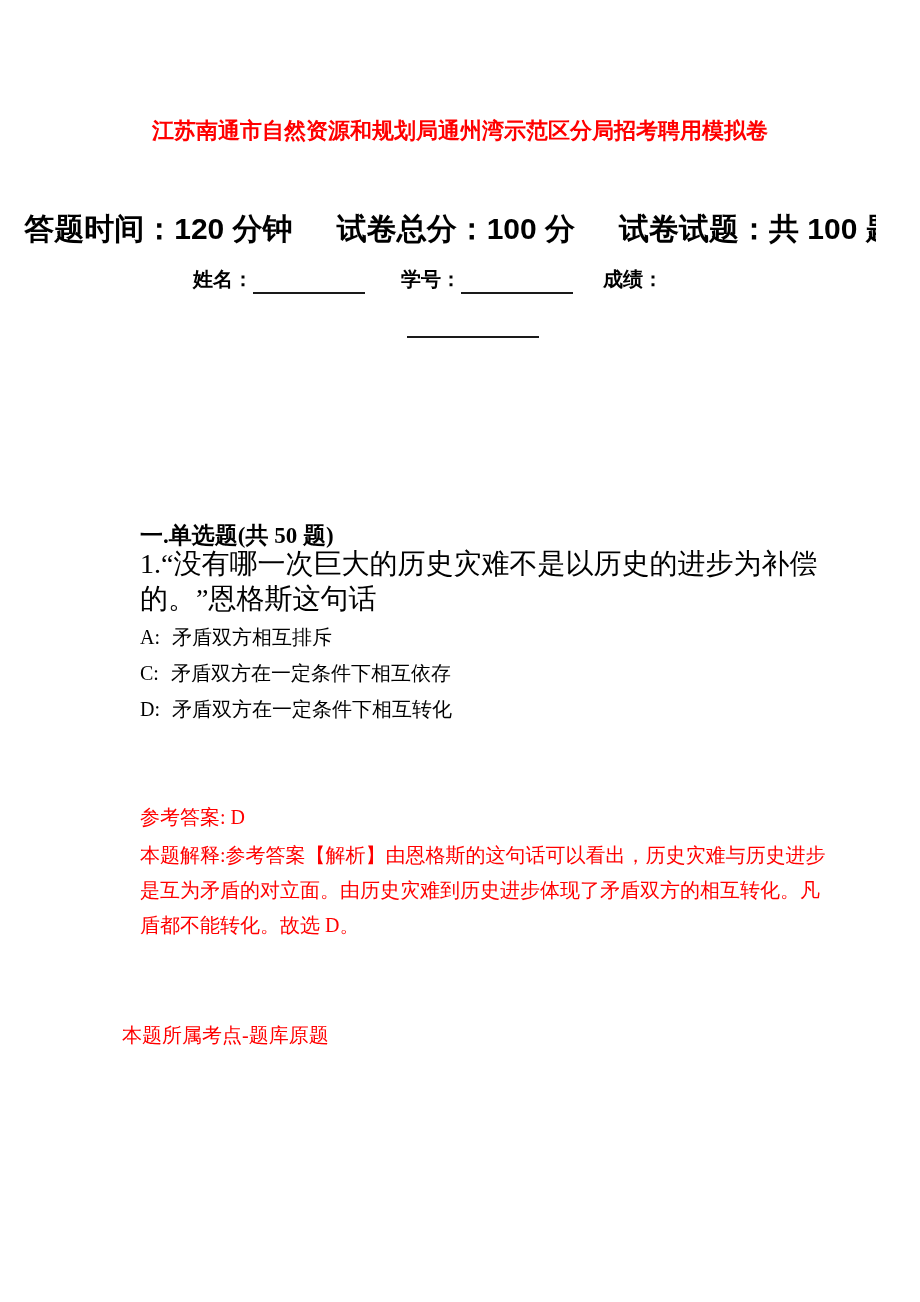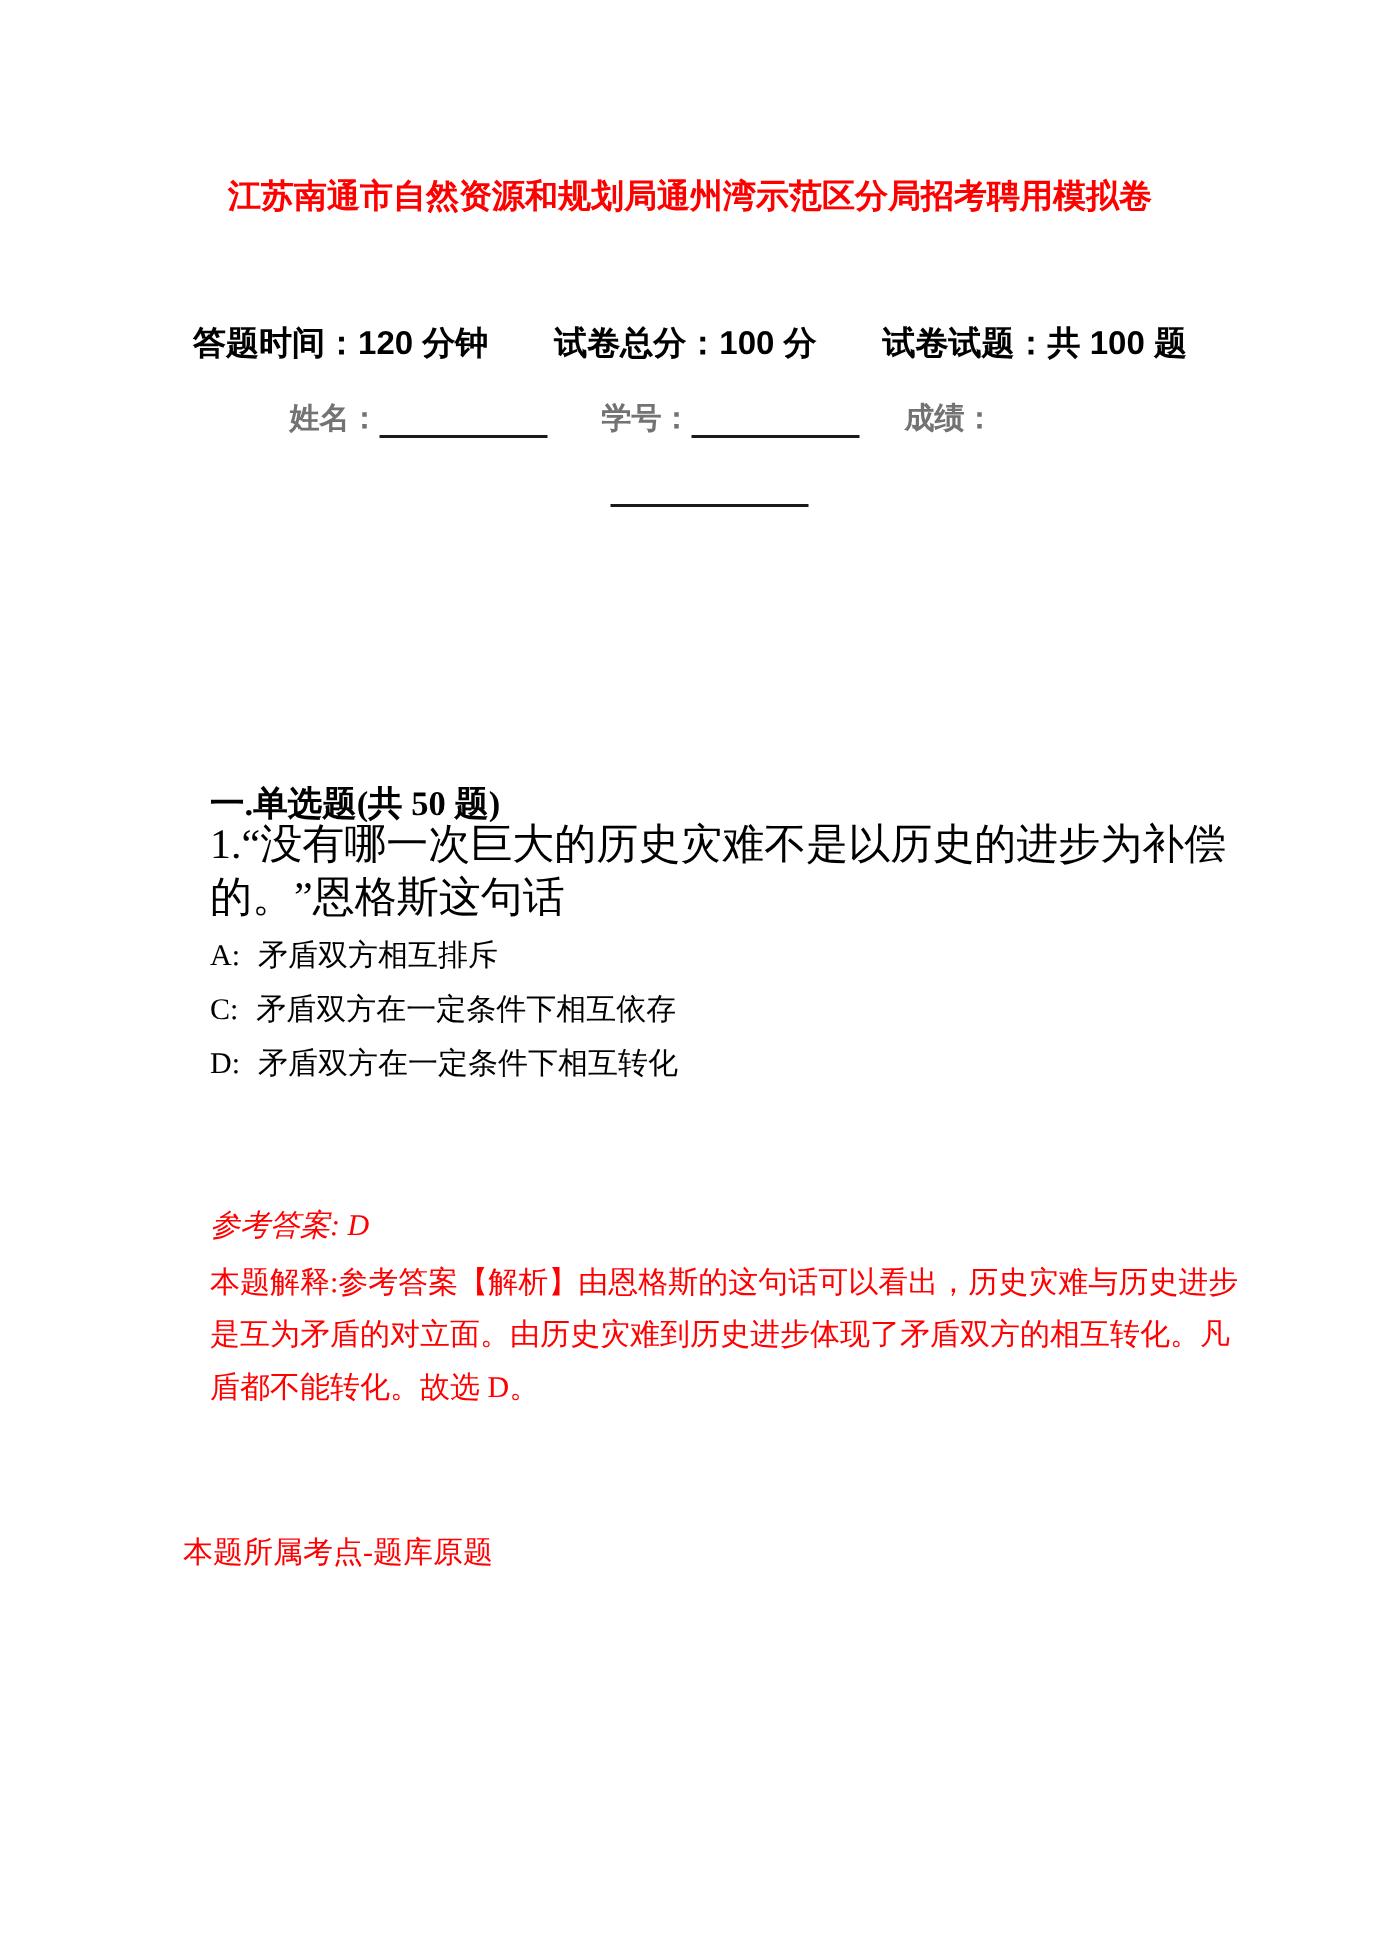--- a/index.html
+++ b/index.html
@@ -25,34 +25,34 @@
     color: #ff0000;
   }
 
   .info-line {
     top: 213px; left: 0; width: 920px;
     display: flex;
     justify-content: center;
     gap: 44px;
     font-family: "Liberation Sans", "DejaVu Sans", sans-serif;
     font-weight: bold;
-    font-size: 22px;
+    font-size: 30px;
     line-height: 32px;
     color: #000000;
   }
 
   .name-row {
     top: 264px; left: 193px;
     display: flex;
-    align-items: center;
+    align-items: flex-end;
     font-family: "Liberation Sans", "DejaVu Sans", sans-serif;
     font-weight: bold;
     font-size: 20px;
     line-height: 30px;
-    color: #737373;
+    color: #000000;
   }
   .blank {
     display: inline-block;
     width: 112px;
     height: 24px;
     border-bottom: 2px solid #1a1a1a;
   }
   .gap-a { margin-right: 36px; }
   .gap-b { margin-right: 30px; }
 
@@ -84,21 +84,20 @@
   }
   .option { line-height: 36px; white-space: nowrap; }
   .opt-label { margin-right: 12px; }
 
   .red { color: #ff0000; }
 
   .answer-line {
     top: 800px; left: 140px;
     font-size: 20px;
     line-height: 35px;
-    font-style: italic;
   }
 
   .explanation {
     top: 838px; left: 140px; width: 760px;
     font-size: 20px;
     line-height: 35px;
   }
   .explanation div { white-space: nowrap; }
 
   .knowledge-point {

